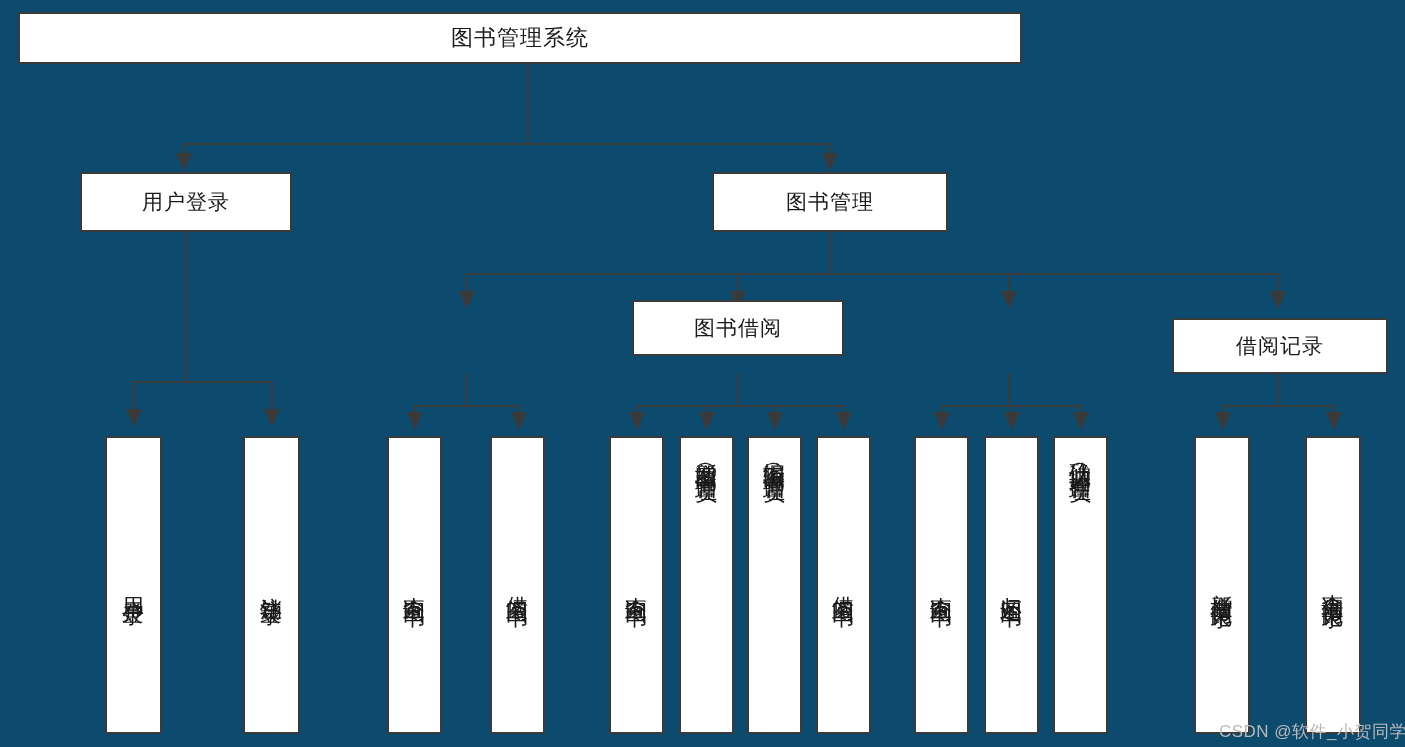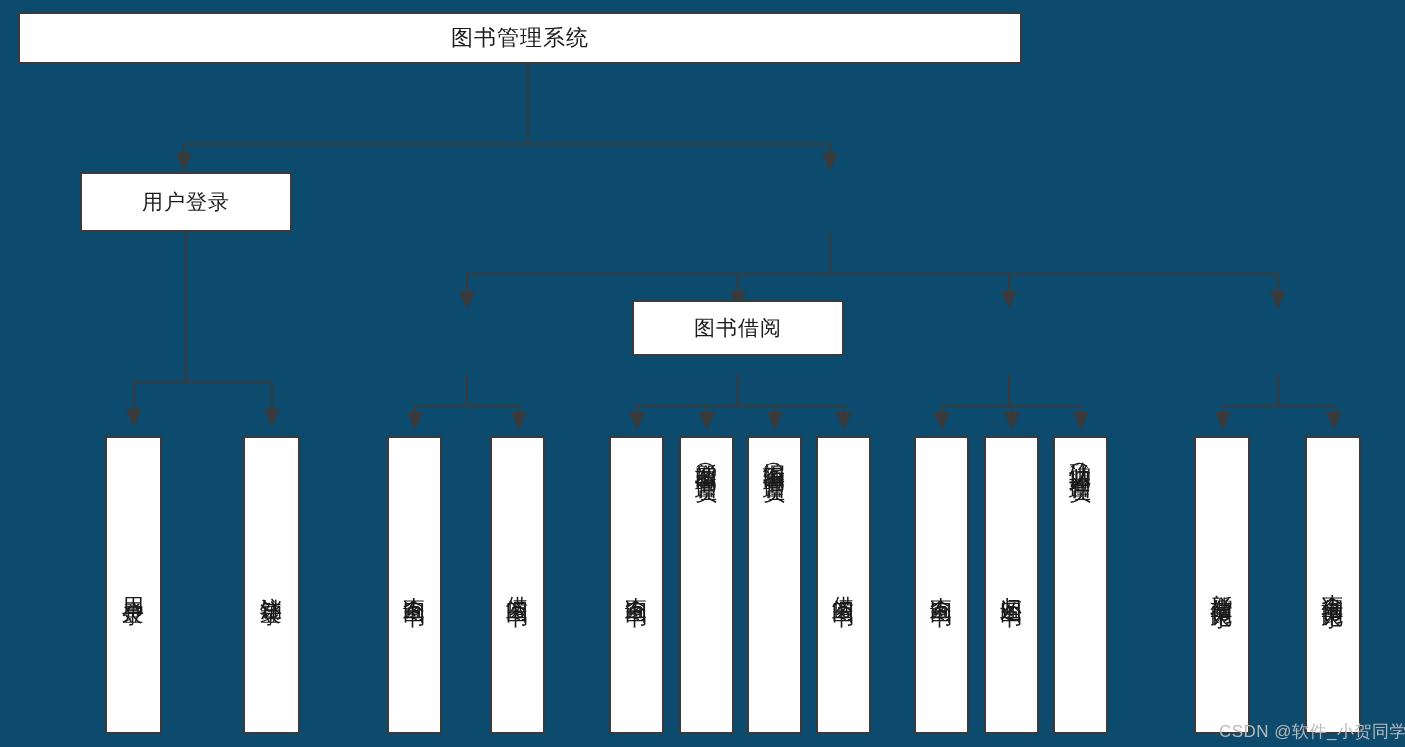--- a/index.html
+++ b/index.html
@@ -95,20 +95,21 @@
   <div class="hline" style="left:183px; top:143px; width:648px;"></div>
 
   <div class="vline" style="left:183px; top:143px; height:18px;"></div>
   <div class="arrow" style="left:176px; top:153px;"></div>
 
   <div class="vline" style="left:829px; top:143px; height:18px;"></div>
   <div class="arrow" style="left:822px; top:153px;"></div>
 
   <div class="node horiz" style="left:80px; top:172px; width:212px; height:60px;">用户登录</div>
 
+  <div class="node horiz" style="left:712px; top:172px; width:236px; height:60px;">图书管理</div>
 
   <div class="vline" style="left:185px; top:232px; height:150px;"></div>
   <div class="hline" style="left:133px; top:381px; width:140px;"></div>
   <div class="vline" style="left:133px; top:381px; height:36px;"></div>
   <div class="arrow" style="left:126px; top:409px;"></div>
   <div class="vline" style="left:271px; top:381px; height:36px;"></div>
   <div class="arrow" style="left:264px; top:409px;"></div>
 
   <div class="node vert" style="left:105px; top:436px; width:57px; height:298px;">用户登录</div>
   <div class="node vert" style="left:243px; top:436px; width:57px; height:298px;">注销登录</div>
@@ -122,20 +123,21 @@
   <div class="vline" style="left:737px; top:273px; height:26px;"></div>
   <div class="arrow" style="left:730px; top:291px;"></div>
 
   <div class="vline" style="left:1008px; top:273px; height:26px;"></div>
   <div class="arrow" style="left:1001px; top:291px;"></div>
 
   <div class="vline" style="left:1277px; top:273px; height:26px;"></div>
   <div class="arrow" style="left:1270px; top:291px;"></div>
 
   <div class="node horiz" style="left:632px; top:300px; width:212px; height:56px;">图书借阅</div>
+  <div class="node horiz" style="left:1172px; top:318px; width:216px; height:56px;">借阅记录</div>
 
   <div class="vline" style="left:466px; top:374px; height:32px;"></div>
   <div class="hline" style="left:414px; top:405px; width:106px;"></div>
   <div class="vline" style="left:414px; top:405px; height:14px;"></div>
   <div class="arrow" style="left:407px; top:412px;"></div>
   <div class="vline" style="left:518px; top:405px; height:14px;"></div>
   <div class="arrow" style="left:511px; top:412px;"></div>
 
   <div class="node vert" style="left:387px; top:436px; width:55px; height:298px;">查询图书</div>
   <div class="node vert" style="left:490px; top:436px; width:55px; height:298px;">借阅图书</div>

